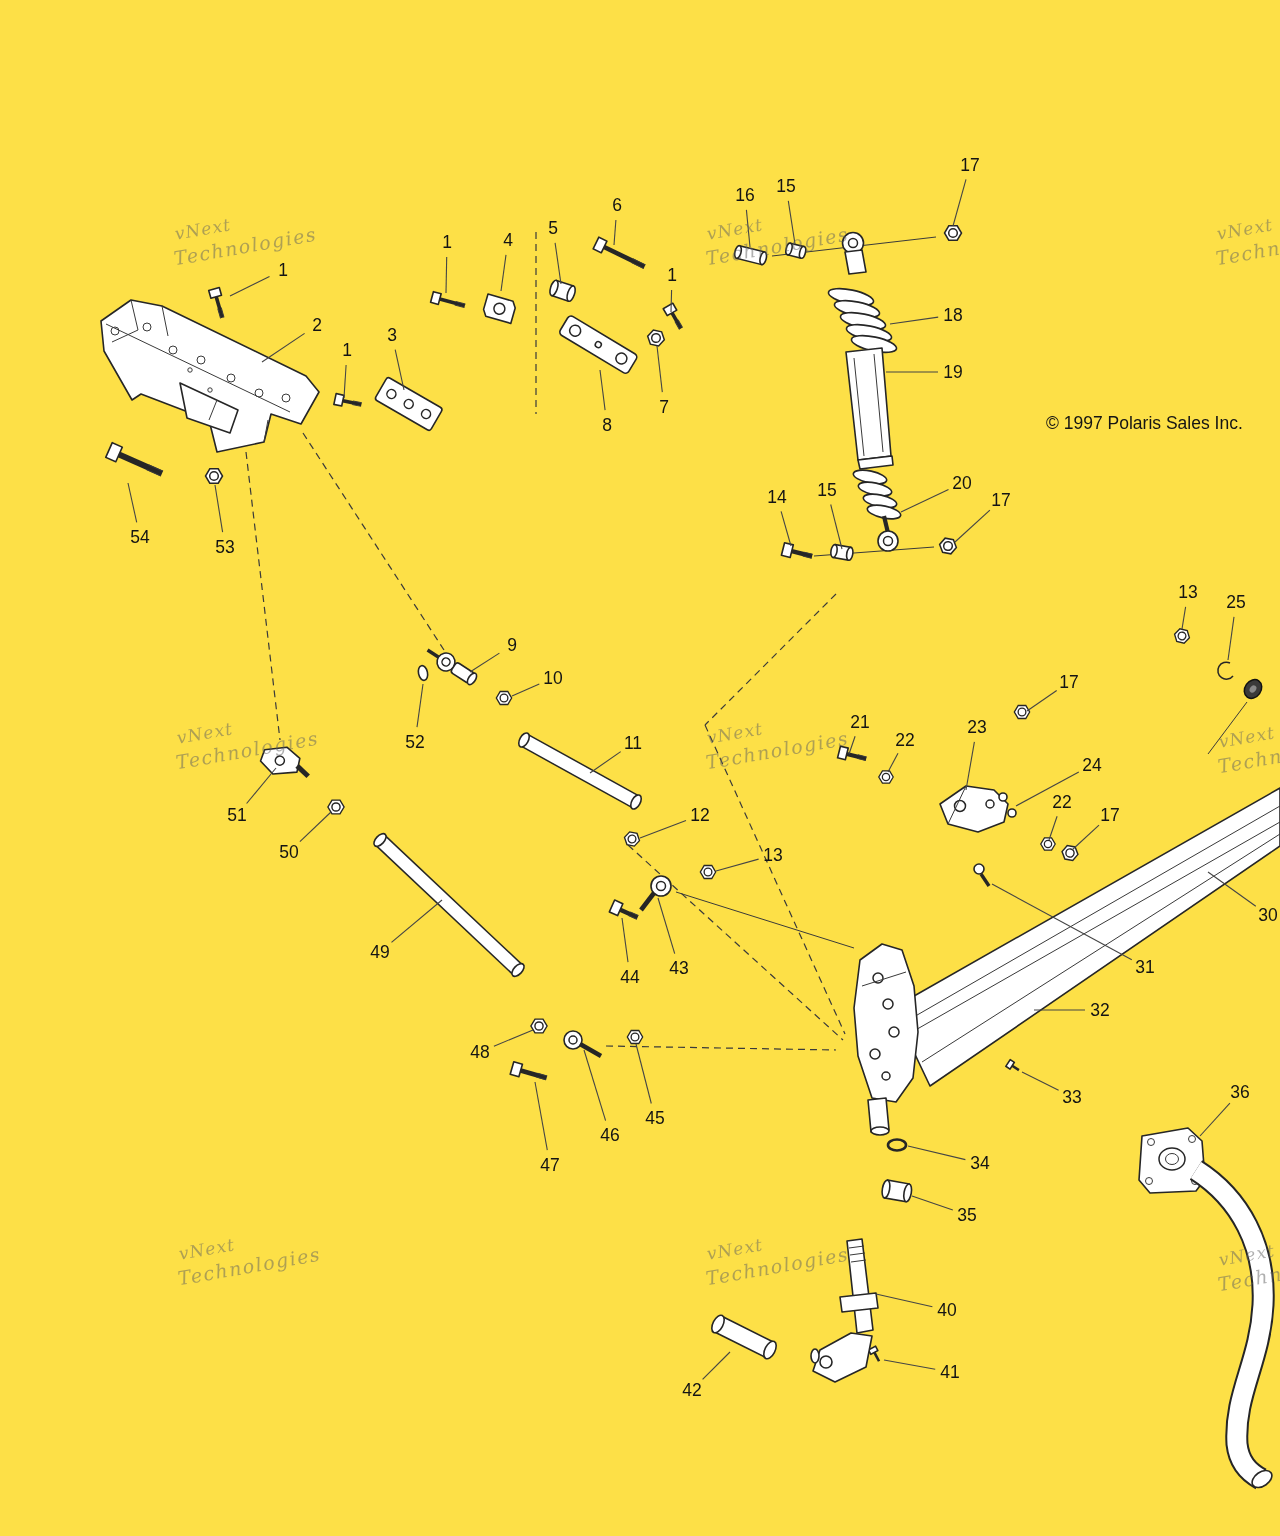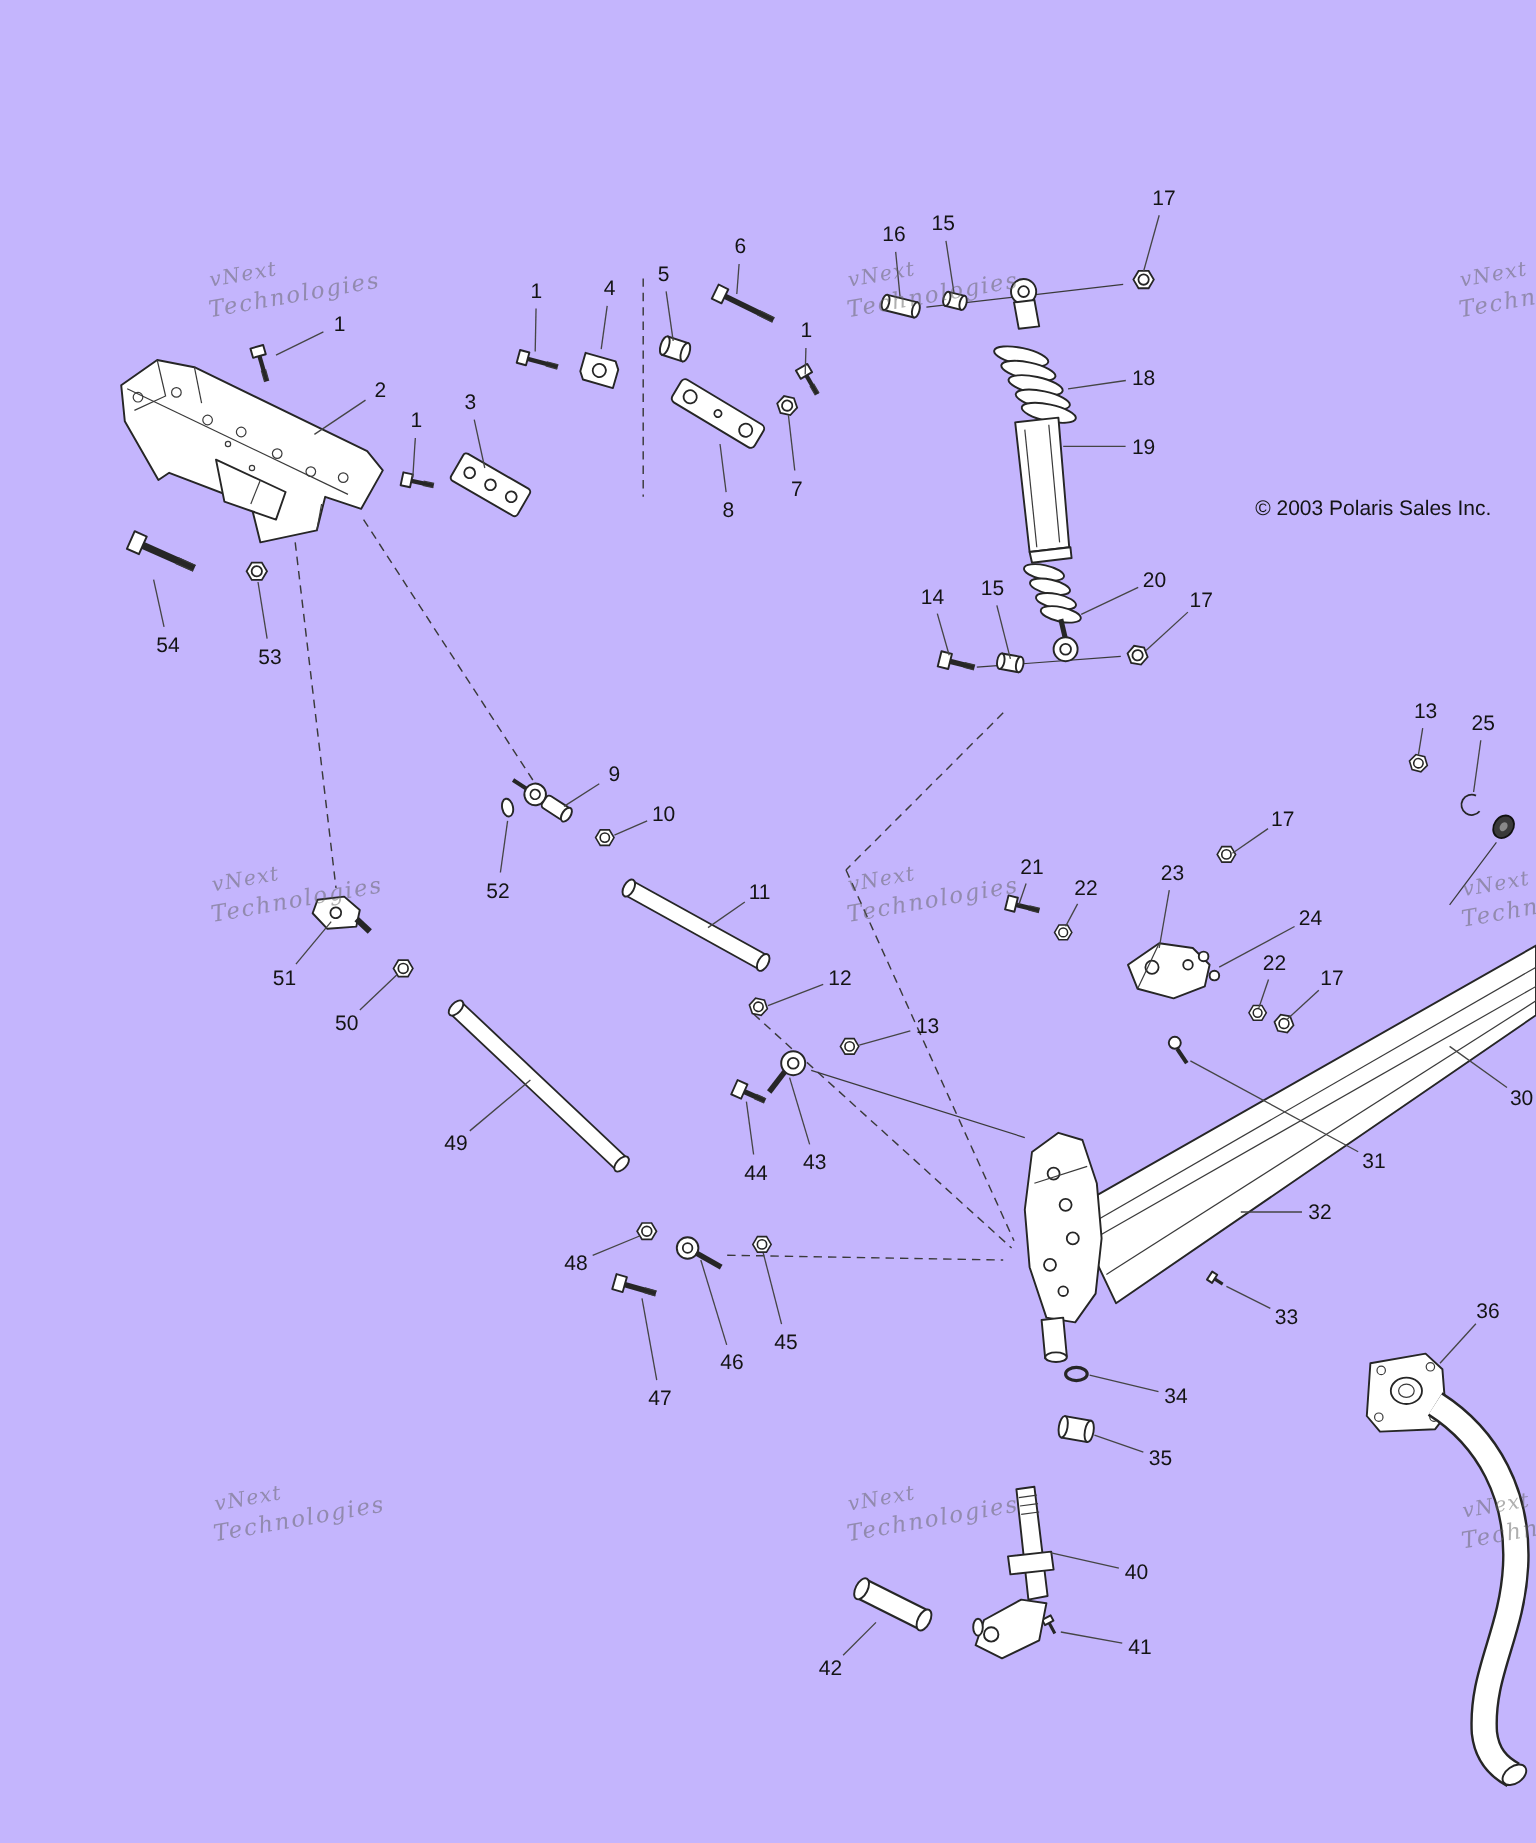--- a/index.html
+++ b/index.html
@@ -1,17 +1,17 @@
 <!DOCTYPE html>
 <html><head>
 <meta charset="utf-8">
 <style>
   html,body{margin:0;padding:0}
   body{width:1280px;height:1536px;position:relative;background:#fff;overflow:hidden;font-family:"Liberation Sans",sans-serif}
-  .page{position:absolute;inset:0;overflow:hidden;background:#c4b5fd}
+  .page{position:absolute;inset:0;overflow:hidden;background:#fde047}
   #diagram{position:absolute;left:0;top:0}
   #diagram .p{fill:#fff;stroke:#262626;stroke-width:1.6;stroke-linejoin:round}
   #diagram .ln{fill:none;stroke:#262626;stroke-width:1.5}
   #diagram .thin{fill:none;stroke:#3a3a3a;stroke-width:1}
   #diagram .dash{fill:none;stroke:#3a3a3a;stroke-width:1.2;stroke-dasharray:7 5}
   #diagram .shaft{fill:none;stroke:#262626;stroke-width:4.2;stroke-linecap:butt}
   #diagram .np{fill:#fff;stroke:#262626;stroke-width:1.5}
   #diagram .tubeo{fill:none;stroke:#262626;stroke-width:15;stroke-linecap:butt}
   #diagram .tubei{fill:none;stroke:#fff;stroke-width:12;stroke-linecap:butt}
   #diagram .pipeo{fill:none;stroke:#262626;stroke-width:23;stroke-linecap:butt}
@@ -475,14 +475,14 @@
       </div>
       <div class="wm" style="left: 700px; top: 1244px;">
         <div class="l1">vNext</div>
         <div class="l2">Technologies</div>
       </div>
       <div class="wm" style="left: 1212px; top: 1250px;">
         <div class="l1">vNext</div>
         <div class="l2">Technologies</div>
       </div>
     </div>
-  <div class="copyright">© 2003 Polaris Sales Inc.</div>
+  <div class="copyright">© 1997 Polaris Sales Inc.</div>
 </div>
 
 </body></html>

